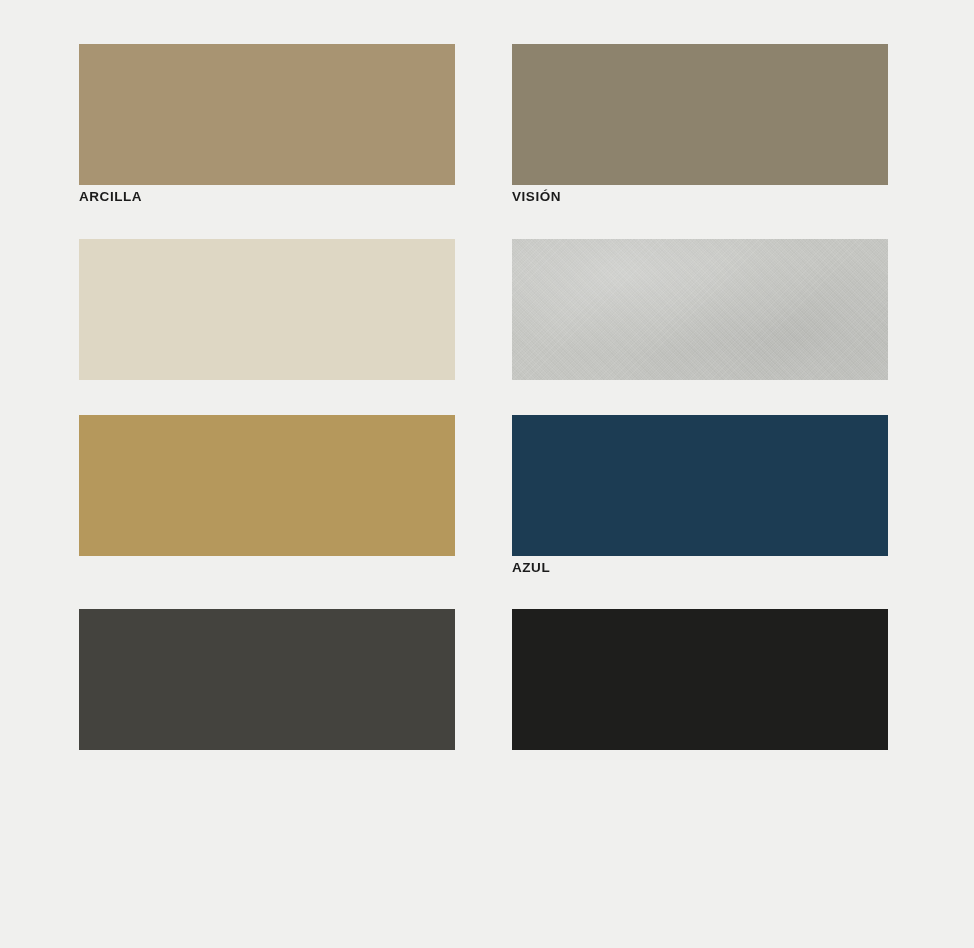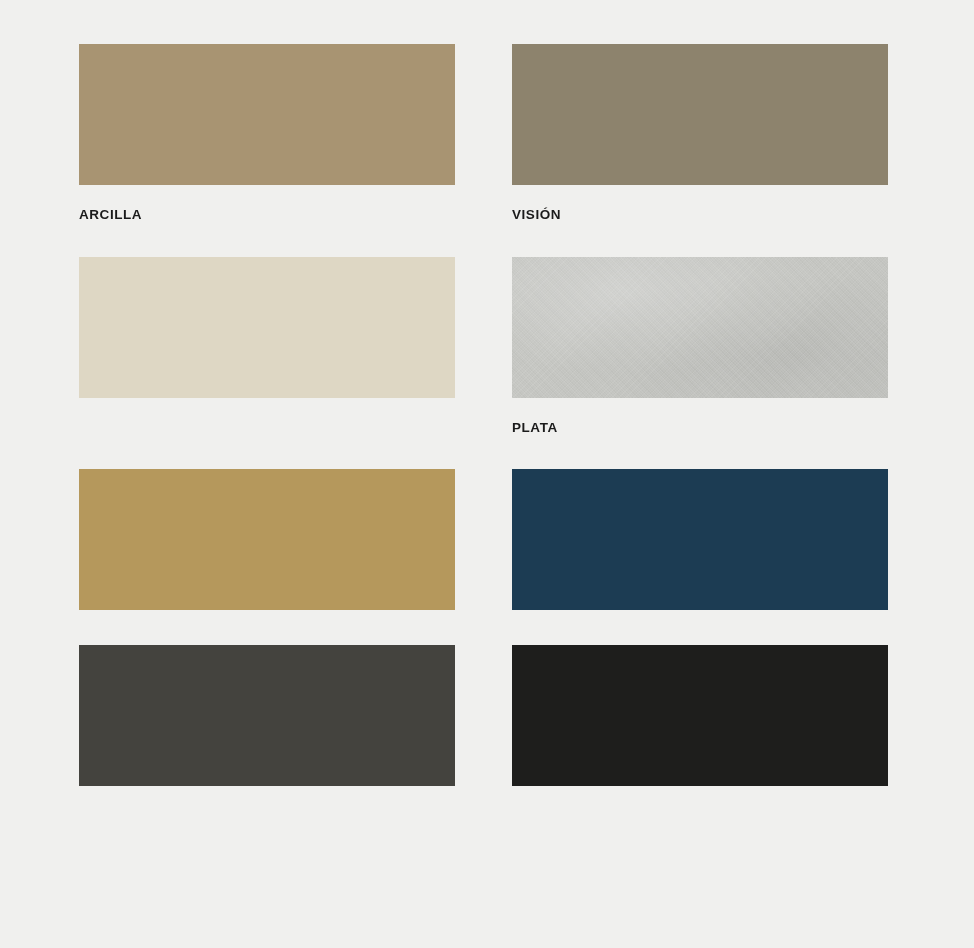--- a/index.html
+++ b/index.html
@@ -56,21 +56,21 @@
         rgba(255,255,255,0.025) 2px,
         rgba(255,255,255,0.025) 3px,
         rgba(0,0,0,0.018) 3px,
         rgba(0,0,0,0.018) 5px
       ),
       radial-gradient(ellipse at 30% 25%, rgba(255,255,255,0.22) 0%, rgba(255,255,255,0) 55%),
       radial-gradient(ellipse at 75% 70%, rgba(0,0,0,0.05) 0%, rgba(0,0,0,0) 60%);
     background-blend-mode: overlay, overlay, normal, normal;
   }
   .swatch-label {
-    margin-top: 23px;
+    margin-top: 5px;
     font-size: 13.5px;
     font-weight: bold;
     letter-spacing: 0.55px;
     color: #1b1b1b;
     line-height: 1;
     text-transform: uppercase;
     white-space: nowrap;
   }
 </style>
 </head>
@@ -83,27 +83,27 @@
     </div>
     <div class="swatch-cell">
       <div class="swatch-chip" style="background-color: rgb(141, 131, 109);"></div>
       <div class="swatch-label">VISIÓN</div>
     </div>
     <div class="swatch-cell">
       <div class="swatch-chip" style="background-color: rgb(222, 215, 196);"></div>
     </div>
     <div class="swatch-cell">
       <div class="swatch-chip textured" style="background-color: rgb(197, 198, 194);"></div>
-      <div class="swatch-label">PLATA</div>
     </div>
     <div class="swatch-cell">
       <div class="swatch-chip" style="background-color: rgb(181, 152, 92);"></div>
     </div>
     <div class="swatch-cell">
       <div class="swatch-chip" style="background-color: rgb(28, 60, 83);"></div>
+      <div class="swatch-label">AZUL</div>
     </div>
     <div class="swatch-cell">
       <div class="swatch-chip" style="background-color: rgb(68, 67, 62);"></div>
     </div>
     <div class="swatch-cell">
       <div class="swatch-chip" style="background-color: rgb(30, 30, 28);"></div>
     </div>
   </div>
 
 </body></html>

